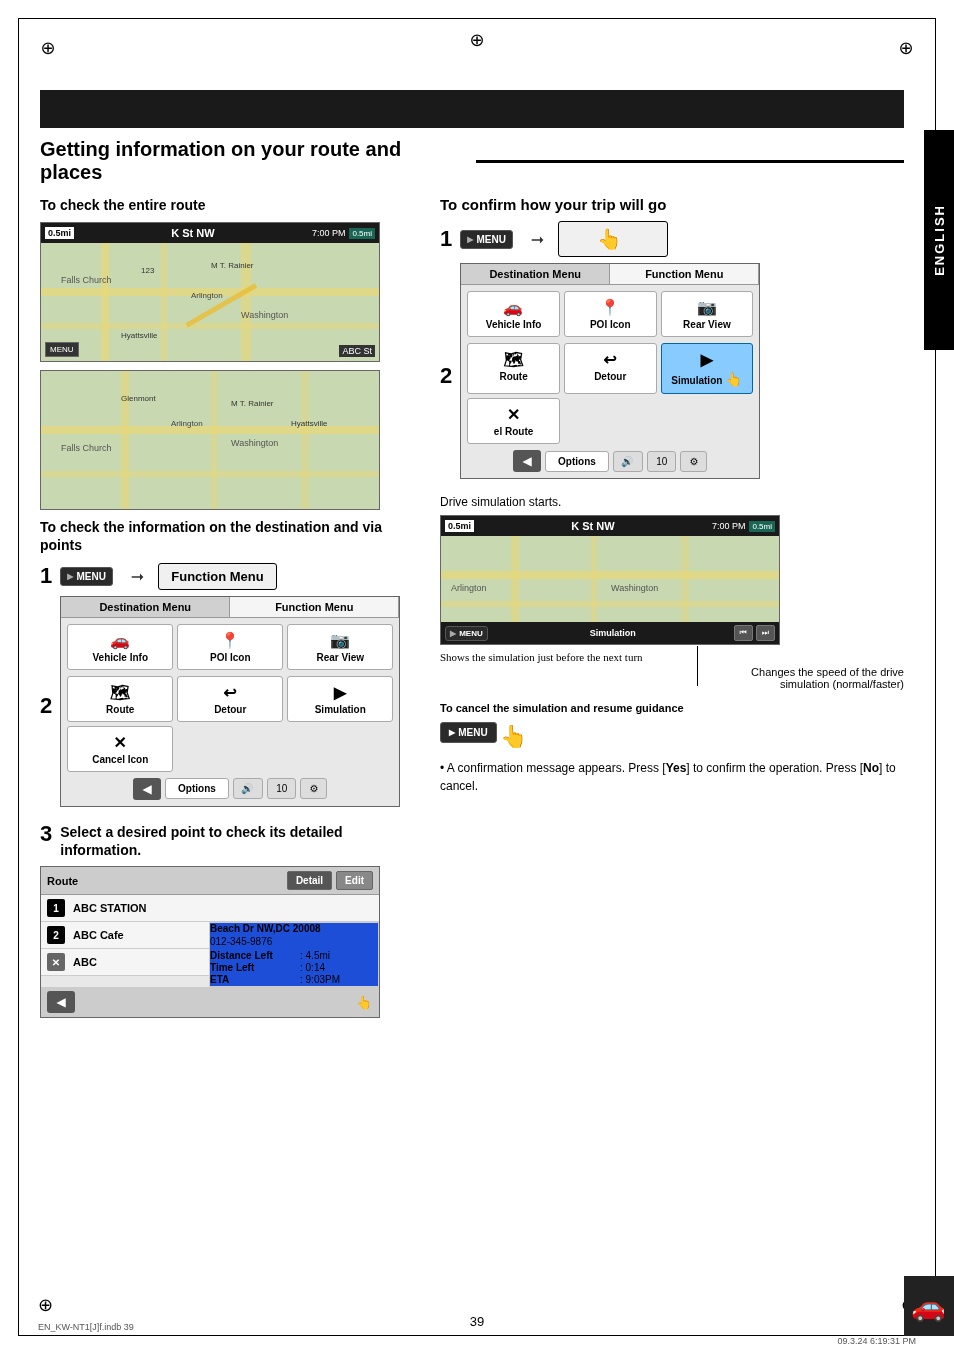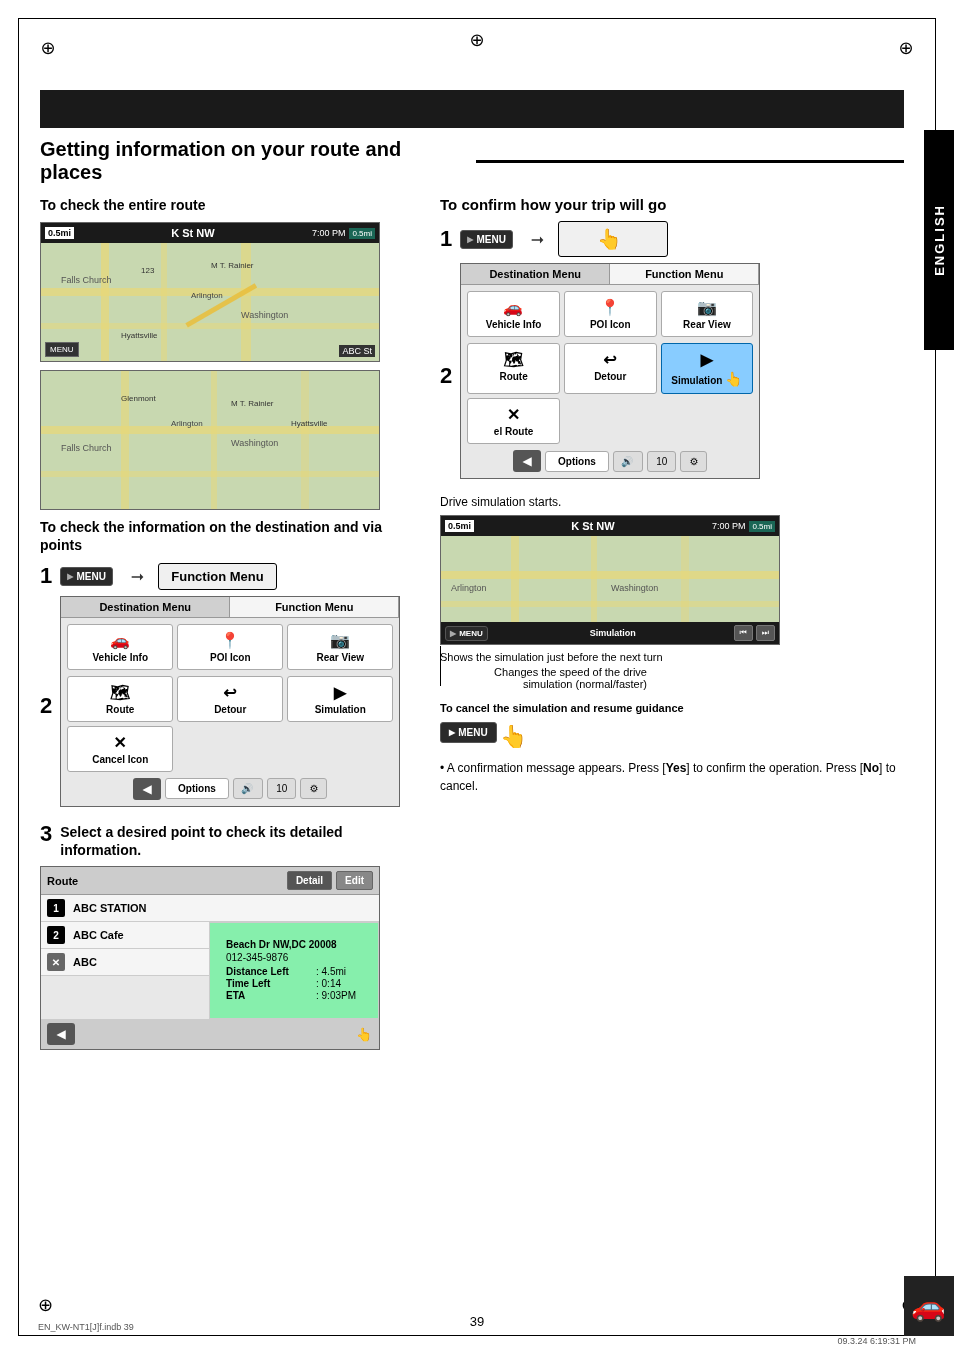--- a/index.html
+++ b/index.html
@@ -400,24 +400,24 @@
       margin-right: 8px;
       border-radius: 2px;
       flex-shrink: 0;
     }
     .route-item-name {
       font-size: 11px;
       font-weight: bold;
       flex: 1;
     }
     .route-detail-panel {
-      background: #86efac;
+      background: #1d4ed8;
       border: 1px solid #ccc;
       margin: 4px 6px;
-      padding: 16px;
+      padding: 0;
     }
     .route-detail-addr {
       font-size: 10px;
       font-weight: bold;
       margin-bottom: 2px;
     }
     .route-detail-phone {
       font-size: 10px;
       margin-bottom: 3px;
     }
@@ -881,24 +881,24 @@
           <span class="menu-btn-img" style="font-size:8px;padding:2px 4px;">MENU</span>
           <span style="color:#fff;font-size:9px;font-weight:bold;">Simulation</span>
           <div style="display:flex;gap:3px;">
             <span class="sim-btn">⏮</span>
             <span class="sim-btn">⏭</span>
           </div>
         </div>
       </div>
 
       <div style="position:relative;margin-bottom:10px;">
-        <div style="display:flex;align-items:center;">
+        <div style="display:flex;align-items:center;font-family:Liberation Serif, serif;">
           <span class="note-text">Shows the simulation just before the next turn</span>
         </div>
-        <div style="display:flex;align-items:flex-start;">
+        <div style="display:flex;align-items:flex-start;justify-content:flex-end;">
           <div style="width:1px;height:40px;background:#000;margin-right:6px;margin-top:-20px;"></div>
           <span style="font-size:11px;text-align:right;max-width:200px;">Changes the speed of the drive simulation (normal/faster)</span>
         </div>
       </div>
 
       <div class="cancel-section">
         <div class="cancel-title">To cancel the simulation and resume guidance</div>
         <div style="display:flex;align-items:center;margin-bottom:8px;">
           <span class="cancel-menu-btn">MENU</span>
           <span style="font-size:22px;color:#888;margin-left:4px;">👆</span>

